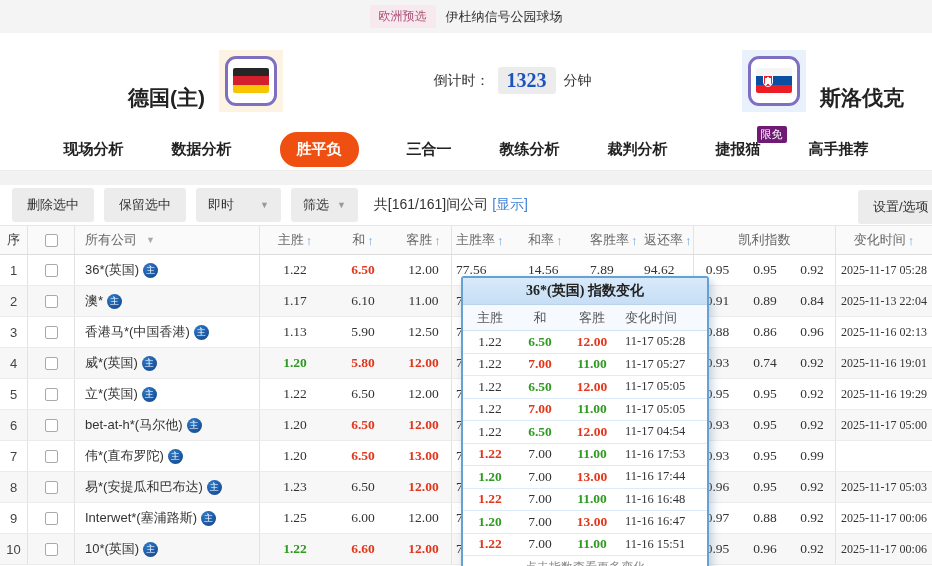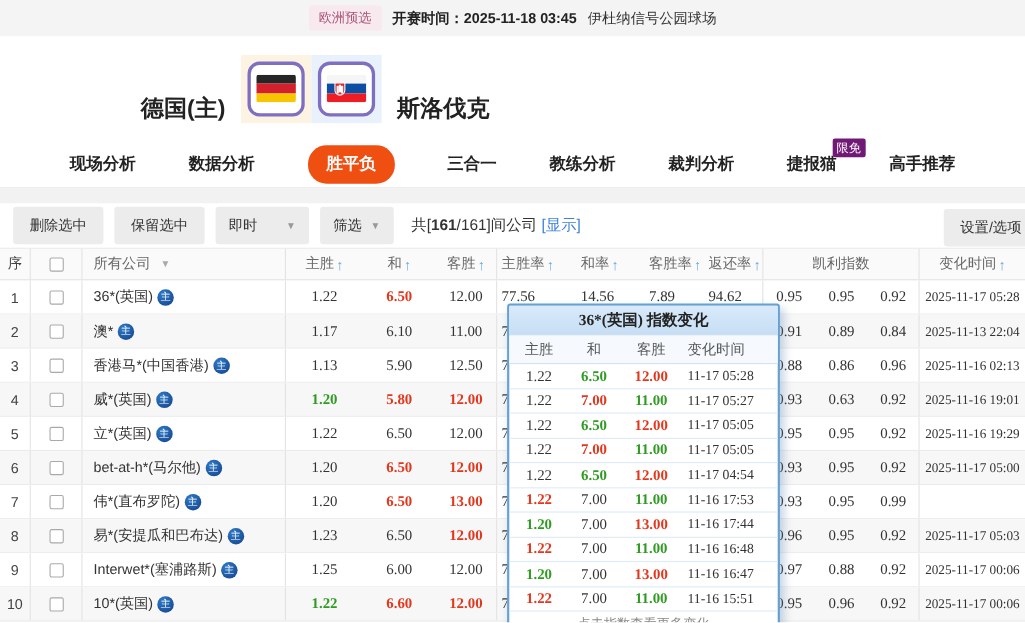--- a/index.html
+++ b/index.html
@@ -44,21 +44,21 @@
 
   .gap-strip{height:14px;background:#f2f2f2;}
 
   
   .toolbar{height:40px;display:flex;align-items:center;gap:10px;padding:0 12px;background:#fff;position:relative;}
   .tbtn{background:#ececec;border-radius:3px;padding:8px 15px;font-size:13px;color:#333;cursor:pointer;white-space:nowrap;text-align:center;}
   .tdrop{background:#ececec;border-radius:3px;padding:8px 12px;font-size:13px;color:#333;cursor:pointer;display:flex;align-items:center;white-space:nowrap;}
   .tdrop .caret{color:#999;font-size:9px;margin-left:26px;}
   .tdrop.small .caret{margin-left:8px;}
   .summary{font-size:14px;color:#333;margin-left:6px;white-space:nowrap;}
-  .summary b{font-weight:bold;margin-top:15px;}
+  .summary b{font-weight:normal;margin-top:15px;}
   .show-link{color:#3f82d6;cursor:pointer;margin-left:4px;}
   .settings-btn{position:absolute;left:858px;top:5px;background:#ececec;border-radius:3px;padding:8px 15px;font-size:13px;color:#333;cursor:pointer;white-space:nowrap;width:110px;}
 
   
   .tbl{width:932px;font-size:13px;}
   .thead{display:flex;height:30px;align-items:center;background:#fafafa;border-top:1px solid #e7e7e7;border-bottom:1px solid #dcdcdc;color:#666;}
   .trow{display:flex;height:31px;align-items:center;border-bottom:1px solid #ebebeb;background:#fff;}
   .trow.alt{background:#f7f7f7;}
   .c{height:100%;display:flex;align-items:center;overflow:hidden;}
   .c-idx{width:28px;justify-content:center;border-right:1px solid #e3e3e3;color:#444;}
@@ -102,38 +102,40 @@
   .ptime{font-family:"Liberation Serif","DejaVu Serif",serif;font-size:12.5px;color:#333;white-space:nowrap;}
   .pop-footer{height:20px;display:flex;align-items:flex-start;justify-content:center;font-size:12px;color:#888;padding-top:3px;}
 </style>
 </head>
 <body>
 
 <div class="screen">
 
   <div class="topbar">
     <span class="league-badge">欧洲预选</span>
-    <span>
-      <span class="kick-label">开赛时间：</span><span class="kick-time">2025-11-18 03:45</span>
-    </span>
     <span class="venue">伊杜纳信号公园球场</span>
   </div>
 
   <div class="match">
     <div class="team home">
       <span class="team-name">德国(主)</span>
       <span class="flagbox home-bg">
         <span class="flag-frame">
           <span class="flag de">
               <i></i>
               <i></i>
               <i></i>
             </span>
         </span>
       </span>
+    </div>
+    <div class="countdown">
+      <span>倒计时：</span>
+      <span class="cd-val">1323</span>
+      <span>分钟</span>
     </div>
     <div class="team away">
       <span class="flagbox away-bg">
         <span class="flag-frame">
           <span class="flag sk">
               <i></i>
               <i></i>
               <i></i>
               <span class="sk-emblem"></span>
             </span>
@@ -356,21 +358,21 @@
           <span class="c c-hr">
             <span class="num">7</span>
           </span>
           <span class="c c-dr"></span>
           <span class="c c-ar"></span>
           <span class="c c-rr"></span>
           <span class="c c-k1">
             <span class="num">0.93</span>
           </span>
           <span class="c c-k2">
-            <span class="num">0.63</span>
+            <span class="num">0.74</span>
           </span>
           <span class="c c-k3">
             <span class="num">0.92</span>
           </span>
           <span class="c c-time">
             <span class="time-num">2025-11-16 19:01</span>
           </span>
         </div>
         <div class="trow">
           <span class="c c-idx">5</span>

